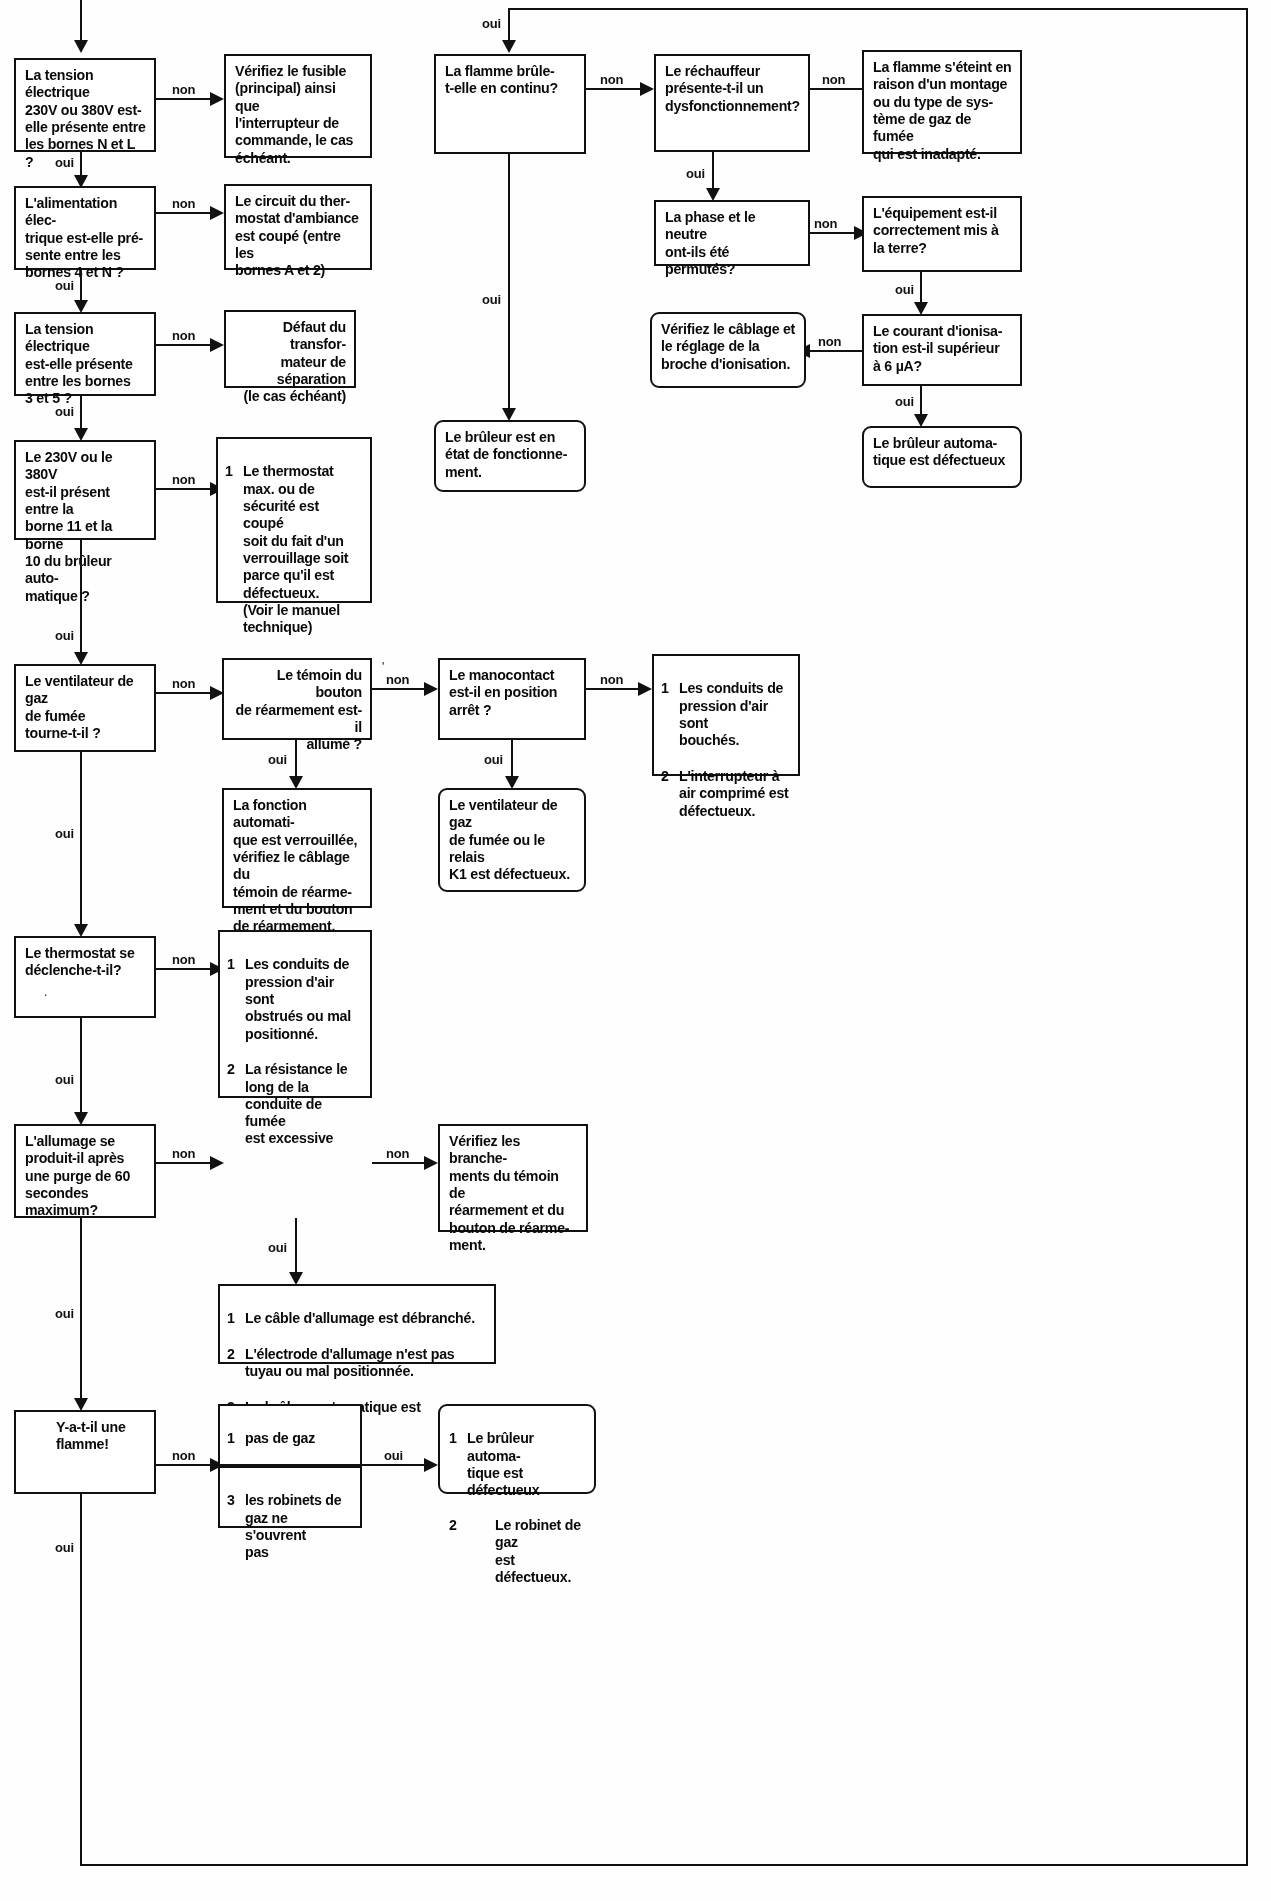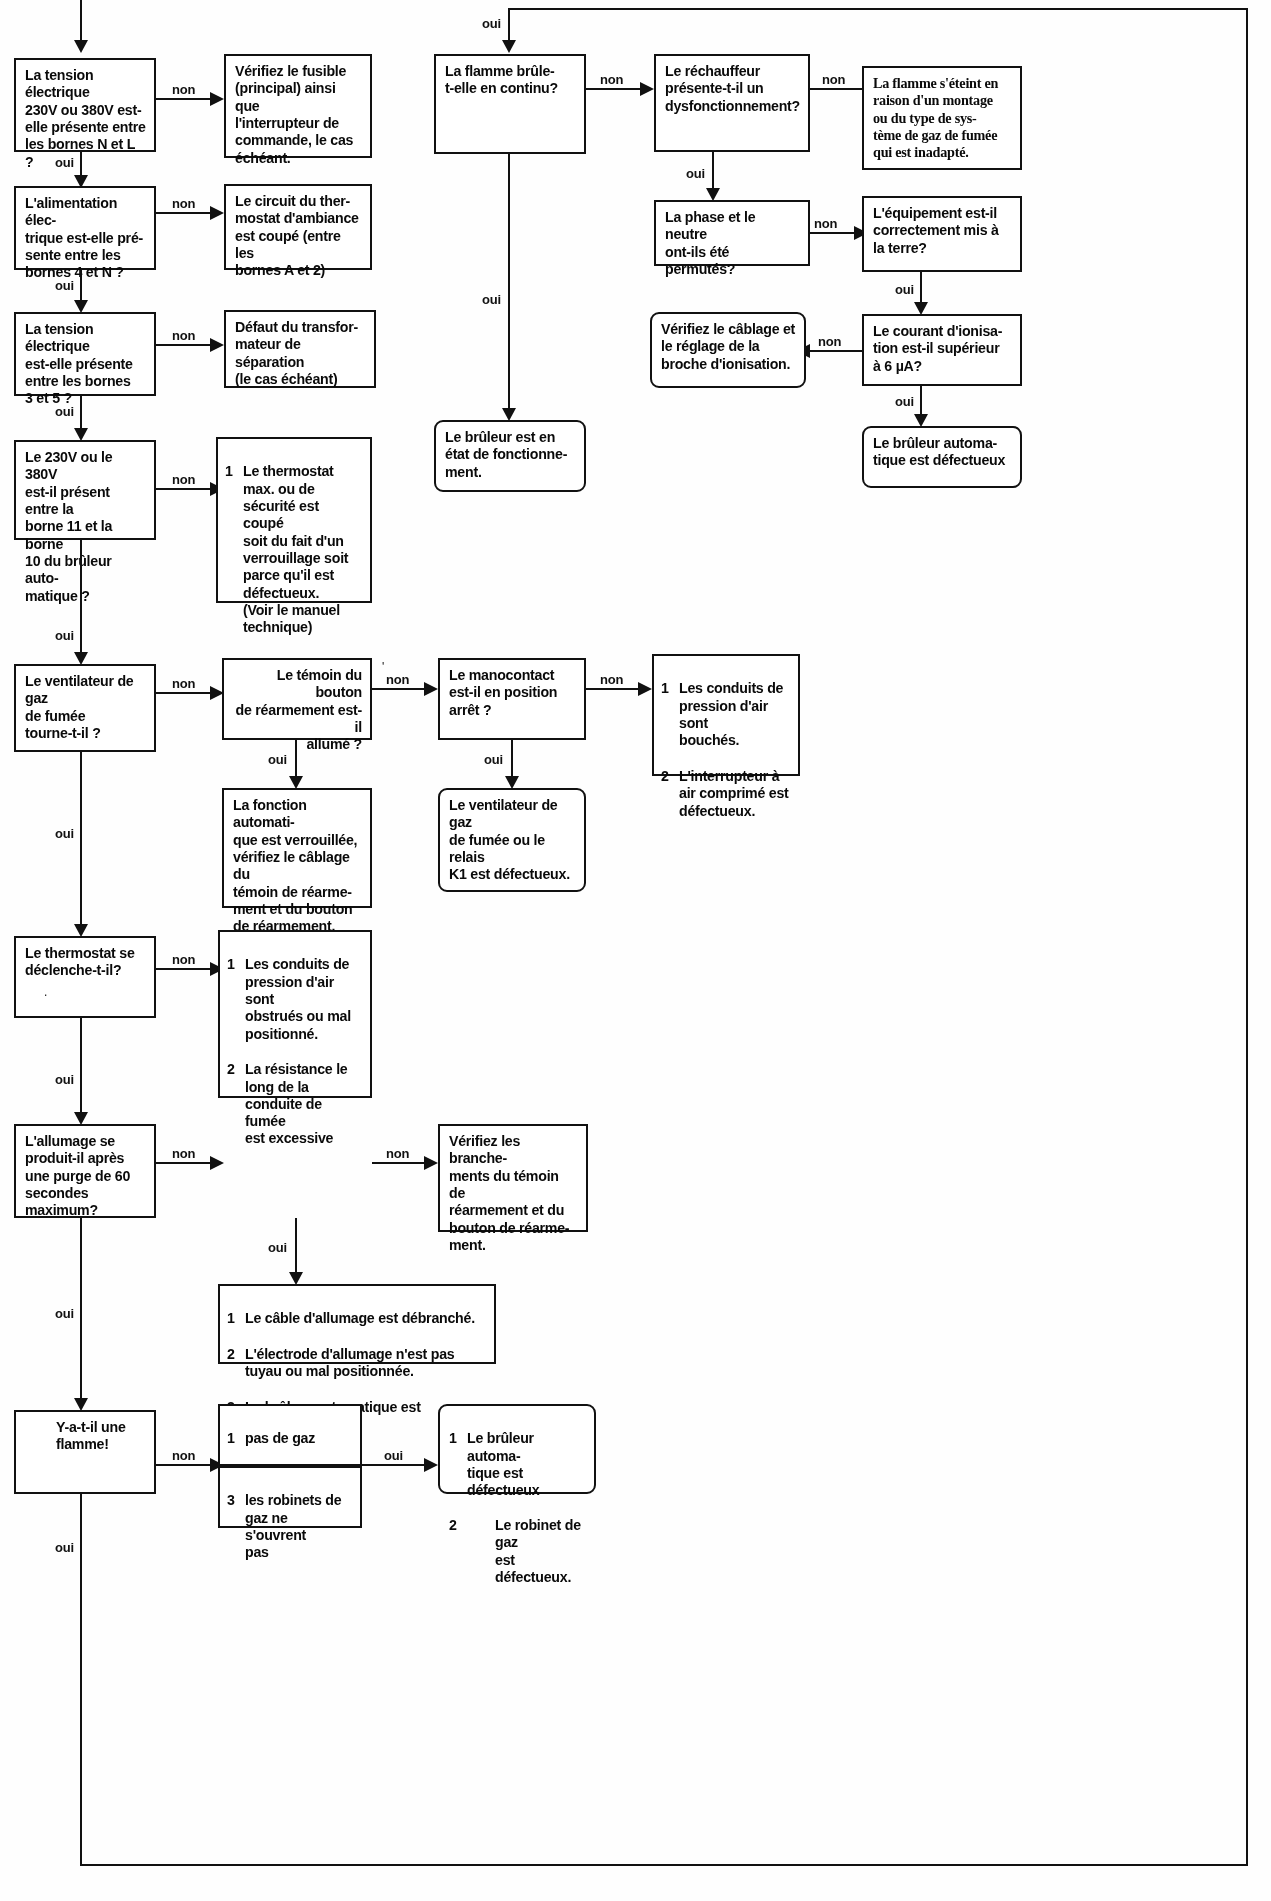--- a/index.html
+++ b/index.html
@@ -126,21 +126,21 @@
 
   <div class="box" style="left:14px;top:312px;width:142px;height:84px;">La tension électrique
 est-elle présente
 entre les bornes
 3 et 5 ?</div>
 
   <div class="hline" style="left:156px;top:344px;width:58px;"></div>
   <div class="arrow-r" style="left:210px;top:338px;"></div>
   <div class="elabel" style="left:172px;top:328px;">non</div>
 
-  <div class="box" style="left:224px;top:310px;width:152px;height:78px;">Défaut du transfor-
+  <div class="box" style="left:224px;top:310px;width:132px;height:78px;text-align:right;">Défaut du transfor-
 mateur de séparation
 (le cas échéant)</div>
 
   <div class="elabel" style="left:55px;top:404px;">oui</div>
   <div class="vline" style="left:80px;top:396px;height:38px;"></div>
   <div class="arrow-d" style="left:74px;top:428px;"></div>
 
   <div class="box" style="left:14px;top:440px;width:142px;height:100px;">Le 230V ou le 380V
 est-il présent entre la
 borne 11 et la borne
@@ -367,21 +367,21 @@
   <div class="elabel" style="left:600px;top:72px;">non</div>
 
   <div class="box" style="left:654px;top:54px;width:156px;height:98px;">Le réchauffeur
 présente-t-il un
 dysfonctionnement?</div>
 
   <div class="hline" style="left:810px;top:88px;width:56px;"></div>
   <div class="arrow-r" style="left:862px;top:82px;"></div>
   <div class="elabel" style="left:822px;top:72px;">non</div>
 
-  <div class="box" style="left:862px;top:66px;width:160px;height:104px;font-family:Liberation Serif, serif;">La flamme s'éteint en
+  <div class="box" style="left:862px;top:50px;width:160px;height:104px;">La flamme s'éteint en
 raison d'un montage
 ou du type de sys-
 tème de gaz de fumée
 qui est inadapté.</div>
 
   <div class="elabel" style="left:686px;top:166px;">oui</div>
   <div class="vline" style="left:712px;top:152px;height:44px;"></div>
   <div class="arrow-d" style="left:706px;top:188px;"></div>
 
   <div class="box" style="left:654px;top:200px;width:156px;height:66px;">La phase et le neutre

